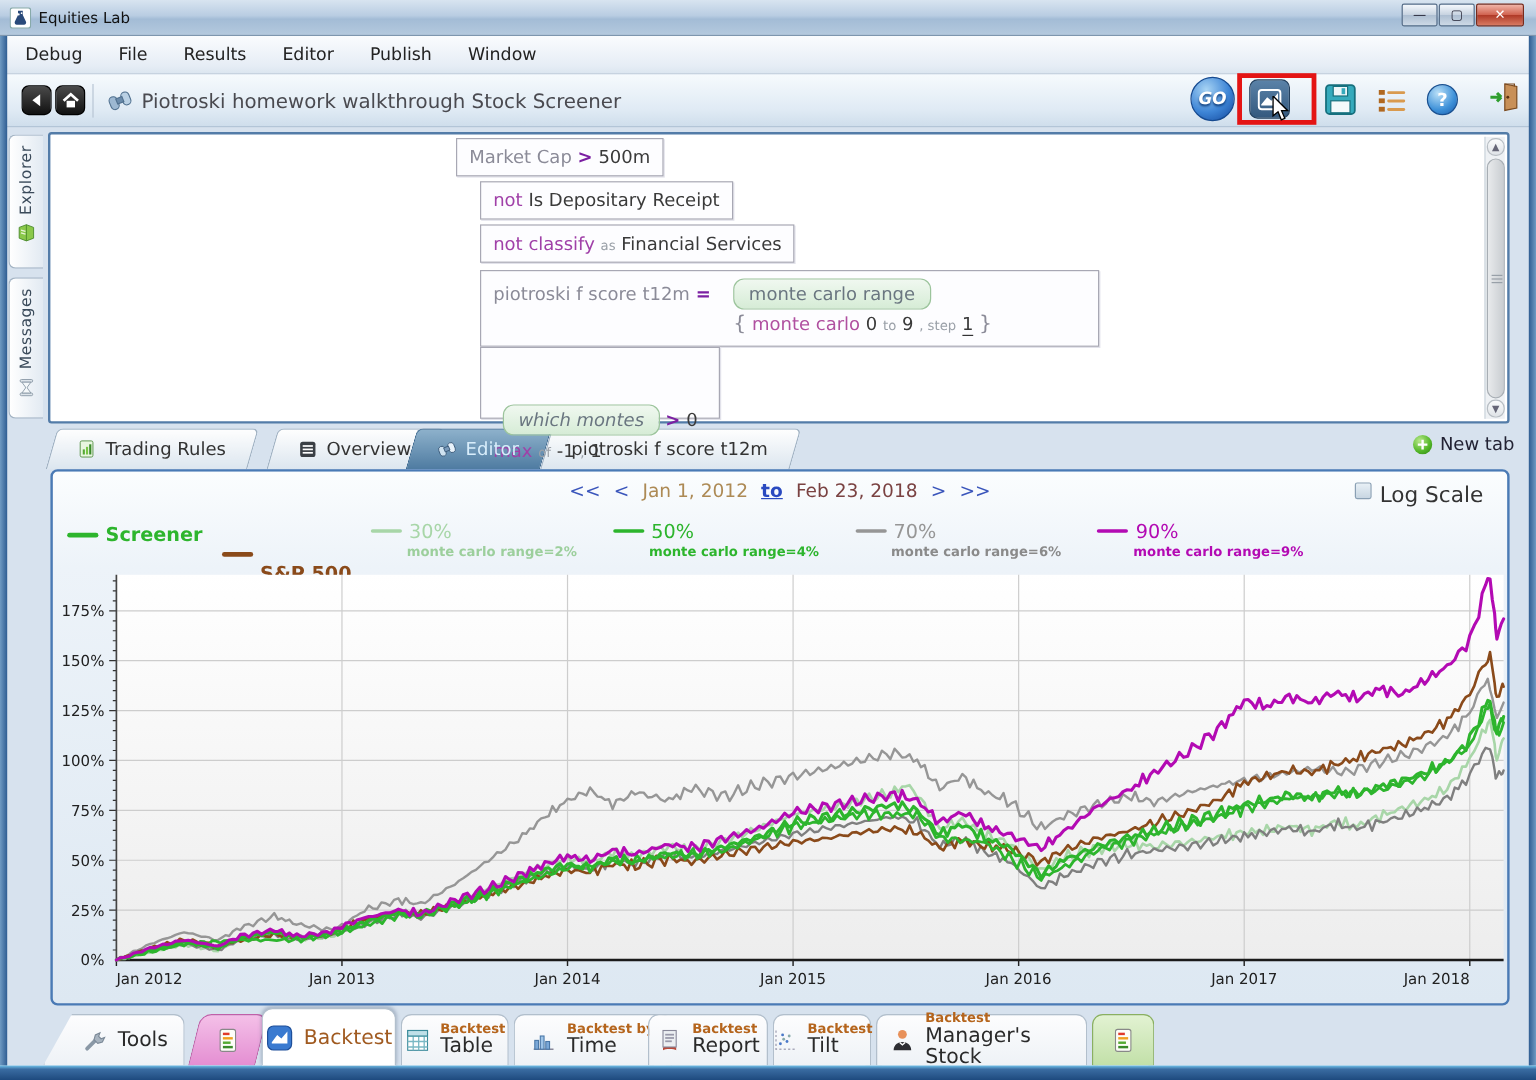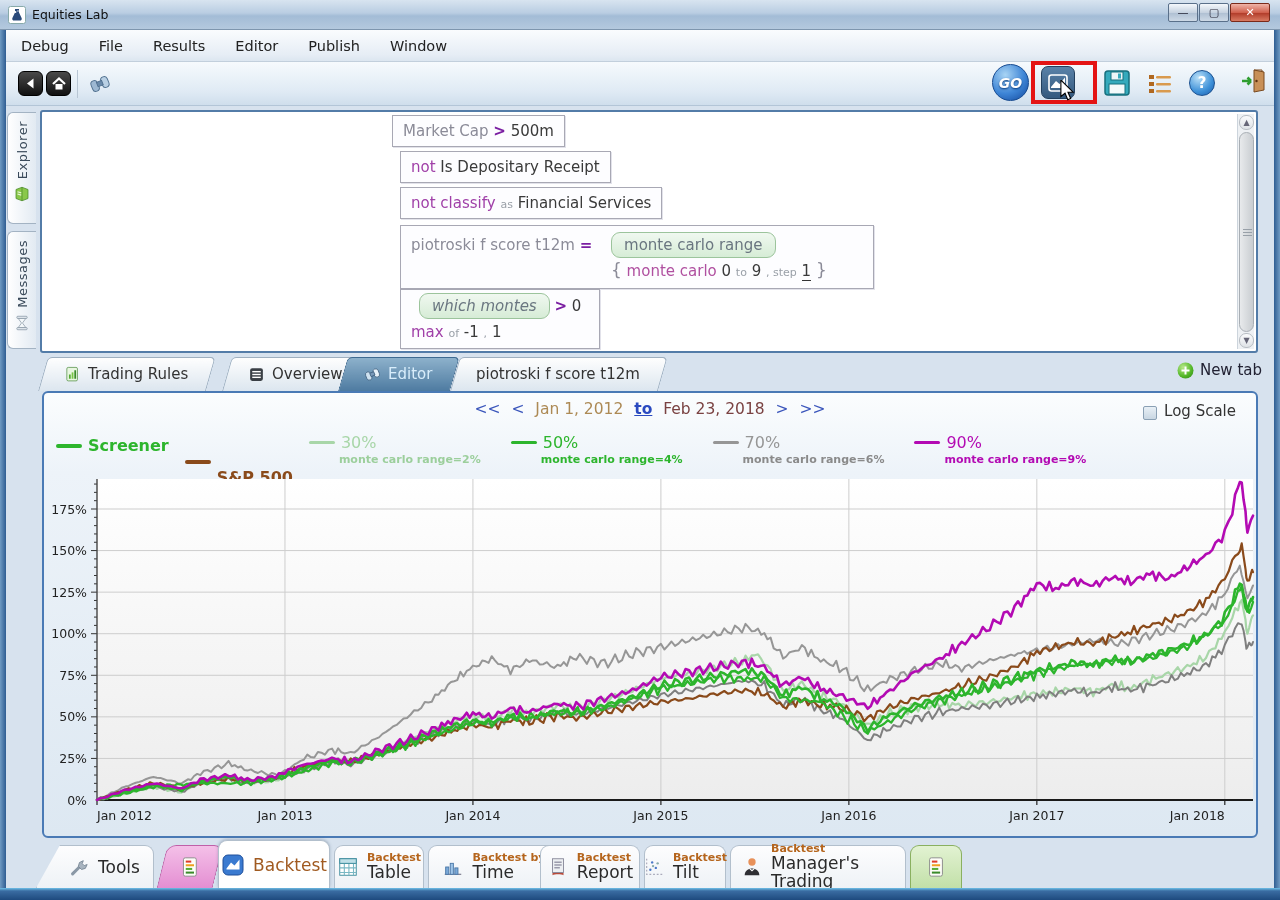--- a/index.html
+++ b/index.html
@@ -61,21 +61,21 @@
     padding:6px 10px; font-size:15px; white-space:nowrap; color:#3a3a3a; }
   .f-gray { color:#8b8b98; }
   .f-op { color:#7b1fa2; font-weight:bold; }
   .f-kw { color:#a040a8; }
   .f-val { color:#3a3a3a; }
   .f-small { color:#9aa0a8; font-size:11px; }
   .f-mc { color:#b050a0; }
   .f-und { border-bottom:1.5px solid #333; }
   .green-box { display:inline-block; background:linear-gradient(180deg,#f0f8f0,#d6ecd6);
     border:1px solid #9cc49c; border-radius:9px; padding:3px 12px; color:#6a7680; font-size:15px; }
-  .green-box.it { font-style:italic; }
+  .green-box.it { font-style:italic;margin-top:44px; }
 
   
   .scrollbar { position:absolute; right:2px; top:2px; width:17px; height:235px; background:#eef1f4; border-left:1px solid #ccd4dc; }
   .sb-arrow { position:absolute; left:1px; width:15px; height:15px; background:linear-gradient(180deg,#fafbfc,#dfe3e7); border:1px solid #b8bec4; border-radius:7px; color:#667; font-size:8px; text-align:center; line-height:14px; }
   .sb-thumb { position:absolute; left:1px; top:18px; width:15px; height:200px; border-radius:8px;
     background:linear-gradient(90deg,#e8eaec,#c9cdd1); border:1px solid #a8aeb4; }
   .sb-grip { position:absolute; left:3px; top:96px; width:9px; height:1px; background:#98a0a8; box-shadow:0 3px 0 #98a0a8, 0 6px 0 #98a0a8; }
 
   
   .tab-row { position:absolute; left:0; top:353px; width:1280px; height:38px; }
@@ -90,21 +90,21 @@
   
   .backtest-panel { position:absolute; left:42px; top:391px; width:1216px; height:447px;
     border:2px solid #4a7ab5; border-radius:6px;
     background:linear-gradient(180deg,#fbfdfe 0%,#edf3f9 18%,#dde8f2 100%); overflow:hidden; }
   .date-nav { position:absolute; left:0; top:7px; width:100%; text-align:center; font-size:15.5px; }
   .date-nav span { margin:0 3px; }
   .dn-arrow { color:#3a55bb; }
   .dn-start { color:#ad8a55; }
   .dn-to { color:#2a4ac0; font-weight:bold; text-decoration:underline; }
   .dn-end { color:#7a4242; }
-  .log-scale { position:absolute; right:20px; top:9px; display:flex; align-items:flex-end; gap:7px; font-size:15px; color:#333; }
+  .log-scale { position:absolute; right:20px; top:9px; display:flex; align-items:flex-start; gap:7px; font-size:18px; color:#333; }
   .checkbox { width:14px; height:14px; background:linear-gradient(180deg,#e8f0f6,#c8d6e2); border:1px solid #8aa0b4; border-radius:2px; }
 
   .legend { position:absolute; left:12px; top:40px; display:flex; align-items:flex-start; }
   .leg-item { margin-right:30px; }
   .leg-row { display:flex; align-items:center; gap:6px; }
   .leg-swatch { display:inline-block; width:26px; border-radius:2px; }
   .leg-label { font-size:16px; }
   .leg-label.b { font-weight:bold; }
   .leg-sub { font-size:11px; font-weight:bold; margin-left:30px; margin-top:1px; white-space:nowrap; }
 
@@ -178,20 +178,21 @@
     <span class="tool-sep"></span>
     <span class="binoc-tool">
       <svg width="24" height="22" viewBox="0 0 24 24">
           <g transform="rotate(-22 12 12)">
             <rect x="2.5" y="6" width="7.5" height="12" rx="3.7" fill="#9db8d2" stroke="#50708f"></rect>
             <rect x="14" y="6" width="7.5" height="12" rx="3.7" fill="#b9d0e4" stroke="#50708f"></rect>
             <rect x="9" y="9" width="6" height="5" fill="#6a8aaa" stroke="#50708f"></rect>
           </g>
         </svg>
     </span>
+    <span class="screener-title">Piotroski homework walkthrough Stock Screener</span>
   </div>
   <div class="go-btn">GO</div>
   <div class="red-box"></div>
   <div class="chart-tool-btn">
     <svg width="22" height="22" viewBox="0 0 22 22">
         <rect x="2" y="3" width="18" height="16" rx="2.5" fill="none" stroke="#fff" stroke-width="1.6"></rect>
         <path d="M4 15 L9 9 L12.5 12 L18 5.5 L18 16 L4 16 z" fill="#fff"></path>
       </svg>
   </div>
   <div class="cursor-arrow">
@@ -242,36 +243,36 @@
         <span class="vlabel">Messages</span>
         <span class="vicon"><svg width="18" height="18" viewBox="0 0 24 24">
             <rect x="5" y="3" width="14" height="3" rx="1.5" fill="#dde4ea" stroke="#8a98a6"></rect>
             <rect x="5" y="18" width="14" height="3" rx="1.5" fill="#dde4ea" stroke="#8a98a6"></rect>
             <path d="M7 6 h10 l-4 5.5 v1 l4 5.5 h-10 l4-5.5 v-1 z" fill="#f4f8fa" stroke="#8a98a6"></path>
           </svg></span>
       </div>
     </div>
 
   <div class="editor-panel">
-    <div class="fblock" style="left:350px; top:3px;">
+    <div class="fblock" style="left:338px; top:3px;">
       <span class="f-gray">Market Cap</span>
       <span class="f-op">&gt;</span>
       <span class="f-val">500m</span>
     </div>
     <div class="fblock" style="left:358px; top:75px;">
       <span class="f-kw">not</span>
       <span class="f-kw">classify</span>
       <span class="f-small">as</span>
       <span class="f-val">Financial Services</span>
     </div>
     <div class="fblock" style="left:358px; top:39px;">
       <span class="f-kw">not</span>
       <span class="f-val">Is Depositary Receipt</span>
     </div>
-    <div class="fblock" style="left:358px; top:113px; width:474px; height:64px;">
+    <div class="fblock" style="left:358px; top:113px; width:516px; height:64px;">
       <div>
         <span class="f-gray">piotroski f score t12m</span>
         <span class="f-op">=</span>
         <span class="green-box" style="margin-left:14px;">monte carlo range</span>
       </div>
       <div style="margin-left:200px; margin-top:2px;">
         <span class="f-gray" style="font-size:17px;">{</span>
         <span class="f-mc">monte carlo</span>
         <span class="f-val">0</span>
         <span class="f-small">to</span>
@@ -598,21 +599,21 @@
       <div class="btabx" style="left: 730px; width: 176px;">
         <span style="display: flex;">
           <svg width="22" height="22" viewBox="0 0 24 24">
             <circle cx="12" cy="6.5" r="4" fill="#e8915a"></circle>
             <path d="M4 21 c0-5 4-7.5 8-7.5 s8 2.5 8 7.5 z" fill="#2e2e33"></path>
             <path d="M9.5 13.8 l2.5 2.2 2.5-2.2" stroke="#fff" stroke-width="1.2" fill="none"></path>
           </svg>
         </span>
         <span class="btab-two">
           <span class="btab-top">Backtest</span>
-          <span class="btab-main">Manager's Trading</span>
+          <span class="btab-main">Manager's Stock</span>
         </span>
       </div>
       <div class="btabx green" style="left: 910px; width: 52px;">
         <span style="display: flex;">
           <svg width="22" height="22" viewBox="0 0 24 24">
             <rect x="5" y="2" width="14" height="20" rx="2" fill="#fdfdf8" stroke="#888"></rect>
             <rect x="7.5" y="5" width="6" height="2.2" fill="#e03a2a"></rect>
             <rect x="7.5" y="9" width="9" height="2.2" fill="#f0a020"></rect>
             <rect x="7.5" y="13" width="7" height="2.2" fill="#55aa33"></rect>
             <rect x="7.5" y="17" width="9" height="2.2" fill="#3a8a2a"></rect>

